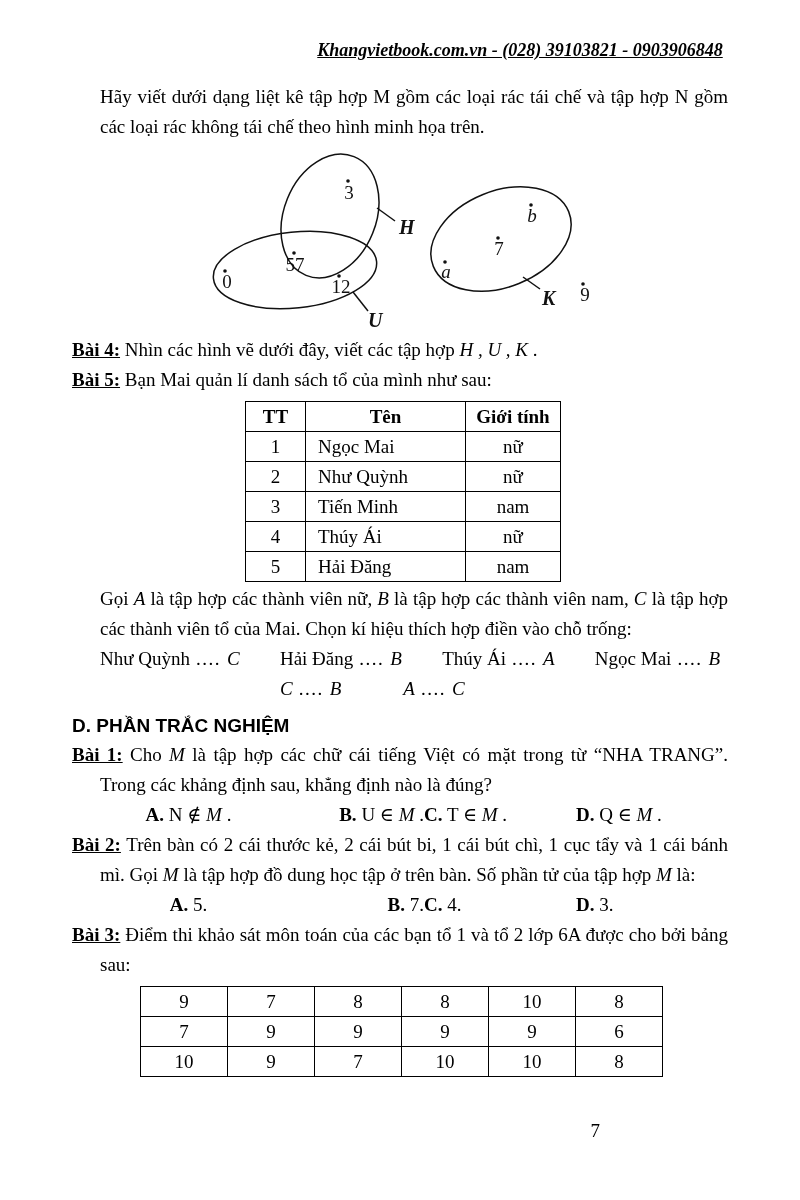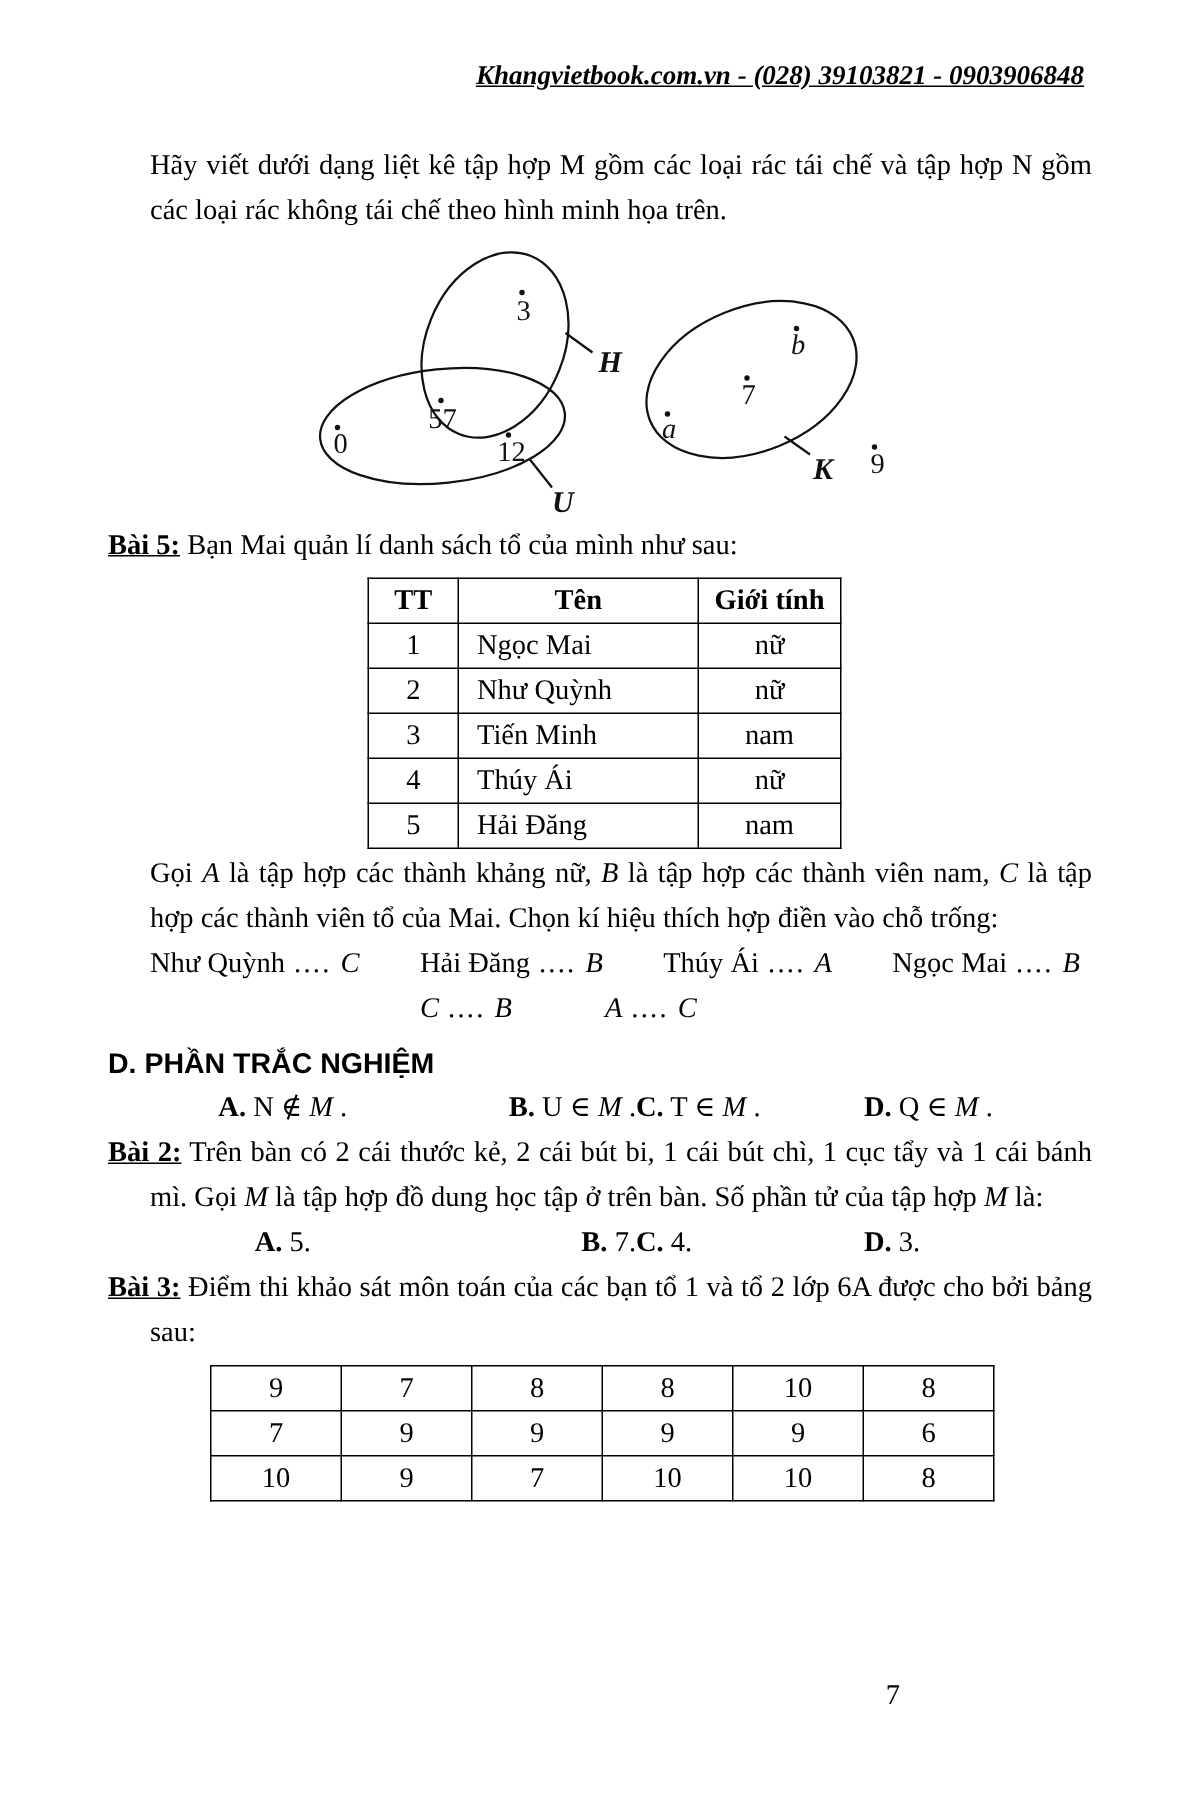--- a/index.html
+++ b/index.html
@@ -10,21 +10,21 @@
     font-size:19px; color:#000;
   }
   .page { position:relative; width:676px; height:1200px; }
 
   .header {
     position:absolute; top:40px; left:520px; transform:translateX(-50%);
     font-weight:bold; font-style:italic; font-size:18px;
     text-decoration:underline; white-space:nowrap;
   }
 
-  .content { position:absolute; top:96px; left:0; width:800px; }
+  .content { position:absolute; top:82px; left:0; width:800px; }
 
   .para { margin:0 72px 0 100px; line-height:30px; text-align:justify; }
   .bai  { margin:0 72px 0 100px; line-height:30px; text-align:justify; text-indent:-28px; }
   .bai-label { font-weight:bold; text-decoration:underline; }
   .math { font-style:italic; }
 
   .figure { position:relative; height:185px; margin-top:8px; }
   .figure svg { position:absolute; left:170px; top:0; }
   .pt-num  { font-family:"Liberation Serif",serif; font-size:19px; text-anchor:middle; fill:#111; }
   .pt-var  { font-family:"Liberation Serif",serif; font-size:19px; font-style:italic; text-anchor:middle; fill:#111; }
@@ -95,20 +95,21 @@
         <text class="pt-var" x="362" y="72">b</text>
         <text class="pt-num" x="329" y="105">7</text>
         <text class="pt-var" x="276" y="128">a</text>
         <text class="pt-num" x="415" y="151">9</text>
         <text class="set-lab" x="229" y="84">H</text>
         <text class="set-lab" x="198" y="177">U</text>
         <text class="set-lab" x="372" y="155">K</text>
       </svg>
     </div>
 
+    <p class="bai"><span class="bai-label">Bài 4:</span><span> Nhìn các hình vẽ dưới đây, viết các tập hợp </span><span class="math">H , U , K</span><span> .</span></p>
 
     <p class="bai"><span class="bai-label">Bài 5:</span><span> Bạn Mai quản lí danh sách tổ của mình như sau:</span></p>
 
     <table class="roster">
       <thead>
         <tr>
           <th class="col-tt">TT</th>
           <th class="col-name">Tên</th>
           <th class="col-gender">Giới tính</th>
         </tr>
@@ -135,36 +136,37 @@
           <td class="col-gender">nữ</td>
         </tr>
         <tr>
           <td class="col-tt">5</td>
           <td class="col-name">Hải Đăng</td>
           <td class="col-gender">nam</td>
         </tr>
       </tbody>
     </table>
 
-    <p class="para"><span>Gọi </span><span class="math">A</span><span> là tập hợp các thành khảng nữ, </span><span class="math">B</span><span> là tập hợp các thành viên nam, </span><span class="math">C</span><span> là tập hợp các thành viên tổ của Mai. Chọn kí hiệu thích hợp điền vào chỗ trống:</span></p>
+    <p class="para"><span>Gọi </span><span class="math">A</span><span> là tập hợp các thành viên nữ, </span><span class="math">B</span><span> là tập hợp các thành viên nam, </span><span class="math">C</span><span> là tập hợp các thành viên tổ của Mai. Chọn kí hiệu thích hợp điền vào chỗ trống:</span></p>
 
     <div class="fill-row">
       <span class="fill-item"><span>Như Quỳnh</span><span class="dots">....</span><span class="math">C</span></span>
       <span class="fill-item"><span>Hải Đăng</span><span class="dots">....</span><span class="math">B</span></span>
       <span class="fill-item"><span>Thúy Ái</span><span class="dots">....</span><span class="math">A</span></span>
       <span class="fill-item"><span>Ngọc Mai</span><span class="dots">....</span><span class="math">B</span></span>
     </div>
 
     <div class="fill-row2">
       <span class="fill-item"><span class="math">C</span><span class="dots">....</span><span class="math">B</span></span>
       <span class="fill-item"><span class="math">A</span><span class="dots">....</span><span class="math">C</span></span>
     </div>
 
     <div class="section-d">D. PHẦN TRẮC NGHIỆM</div>
 
+    <p class="bai"><span class="bai-label">Bài 1:</span><span> Cho </span><span class="math">M</span><span> là tập hợp các chữ cái tiếng Việt có mặt trong từ “NHA TRANG”. Trong các khảng định sau, khẳng định nào là đúng?</span></p>
 
     <div class="options">
       <span class="opt"><span class="opt-label">A.</span><span> N ∉ </span><span class="math">M</span><span> .</span></span>
       <span class="opt"><span class="opt-label">B.</span><span> U ∈ </span><span class="math">M</span><span> .</span></span>
       <span class="opt"><span class="opt-label">C.</span><span> T ∈ </span><span class="math">M</span><span> .</span></span>
       <span class="opt"><span class="opt-label">D.</span><span> Q ∈ </span><span class="math">M</span><span> .</span></span>
     </div>
 
     <p class="bai"><span class="bai-label">Bài 2:</span><span> Trên bàn có 2 cái thước kẻ, 2 cái bút bi, 1 cái bút chì, 1 cục tẩy và 1 cái bánh mì. Gọi </span><span class="math">M</span><span> là tập hợp đồ dung học tập ở trên bàn. Số phần tử của tập hợp </span><span class="math">M</span><span> là:</span></p>
 

